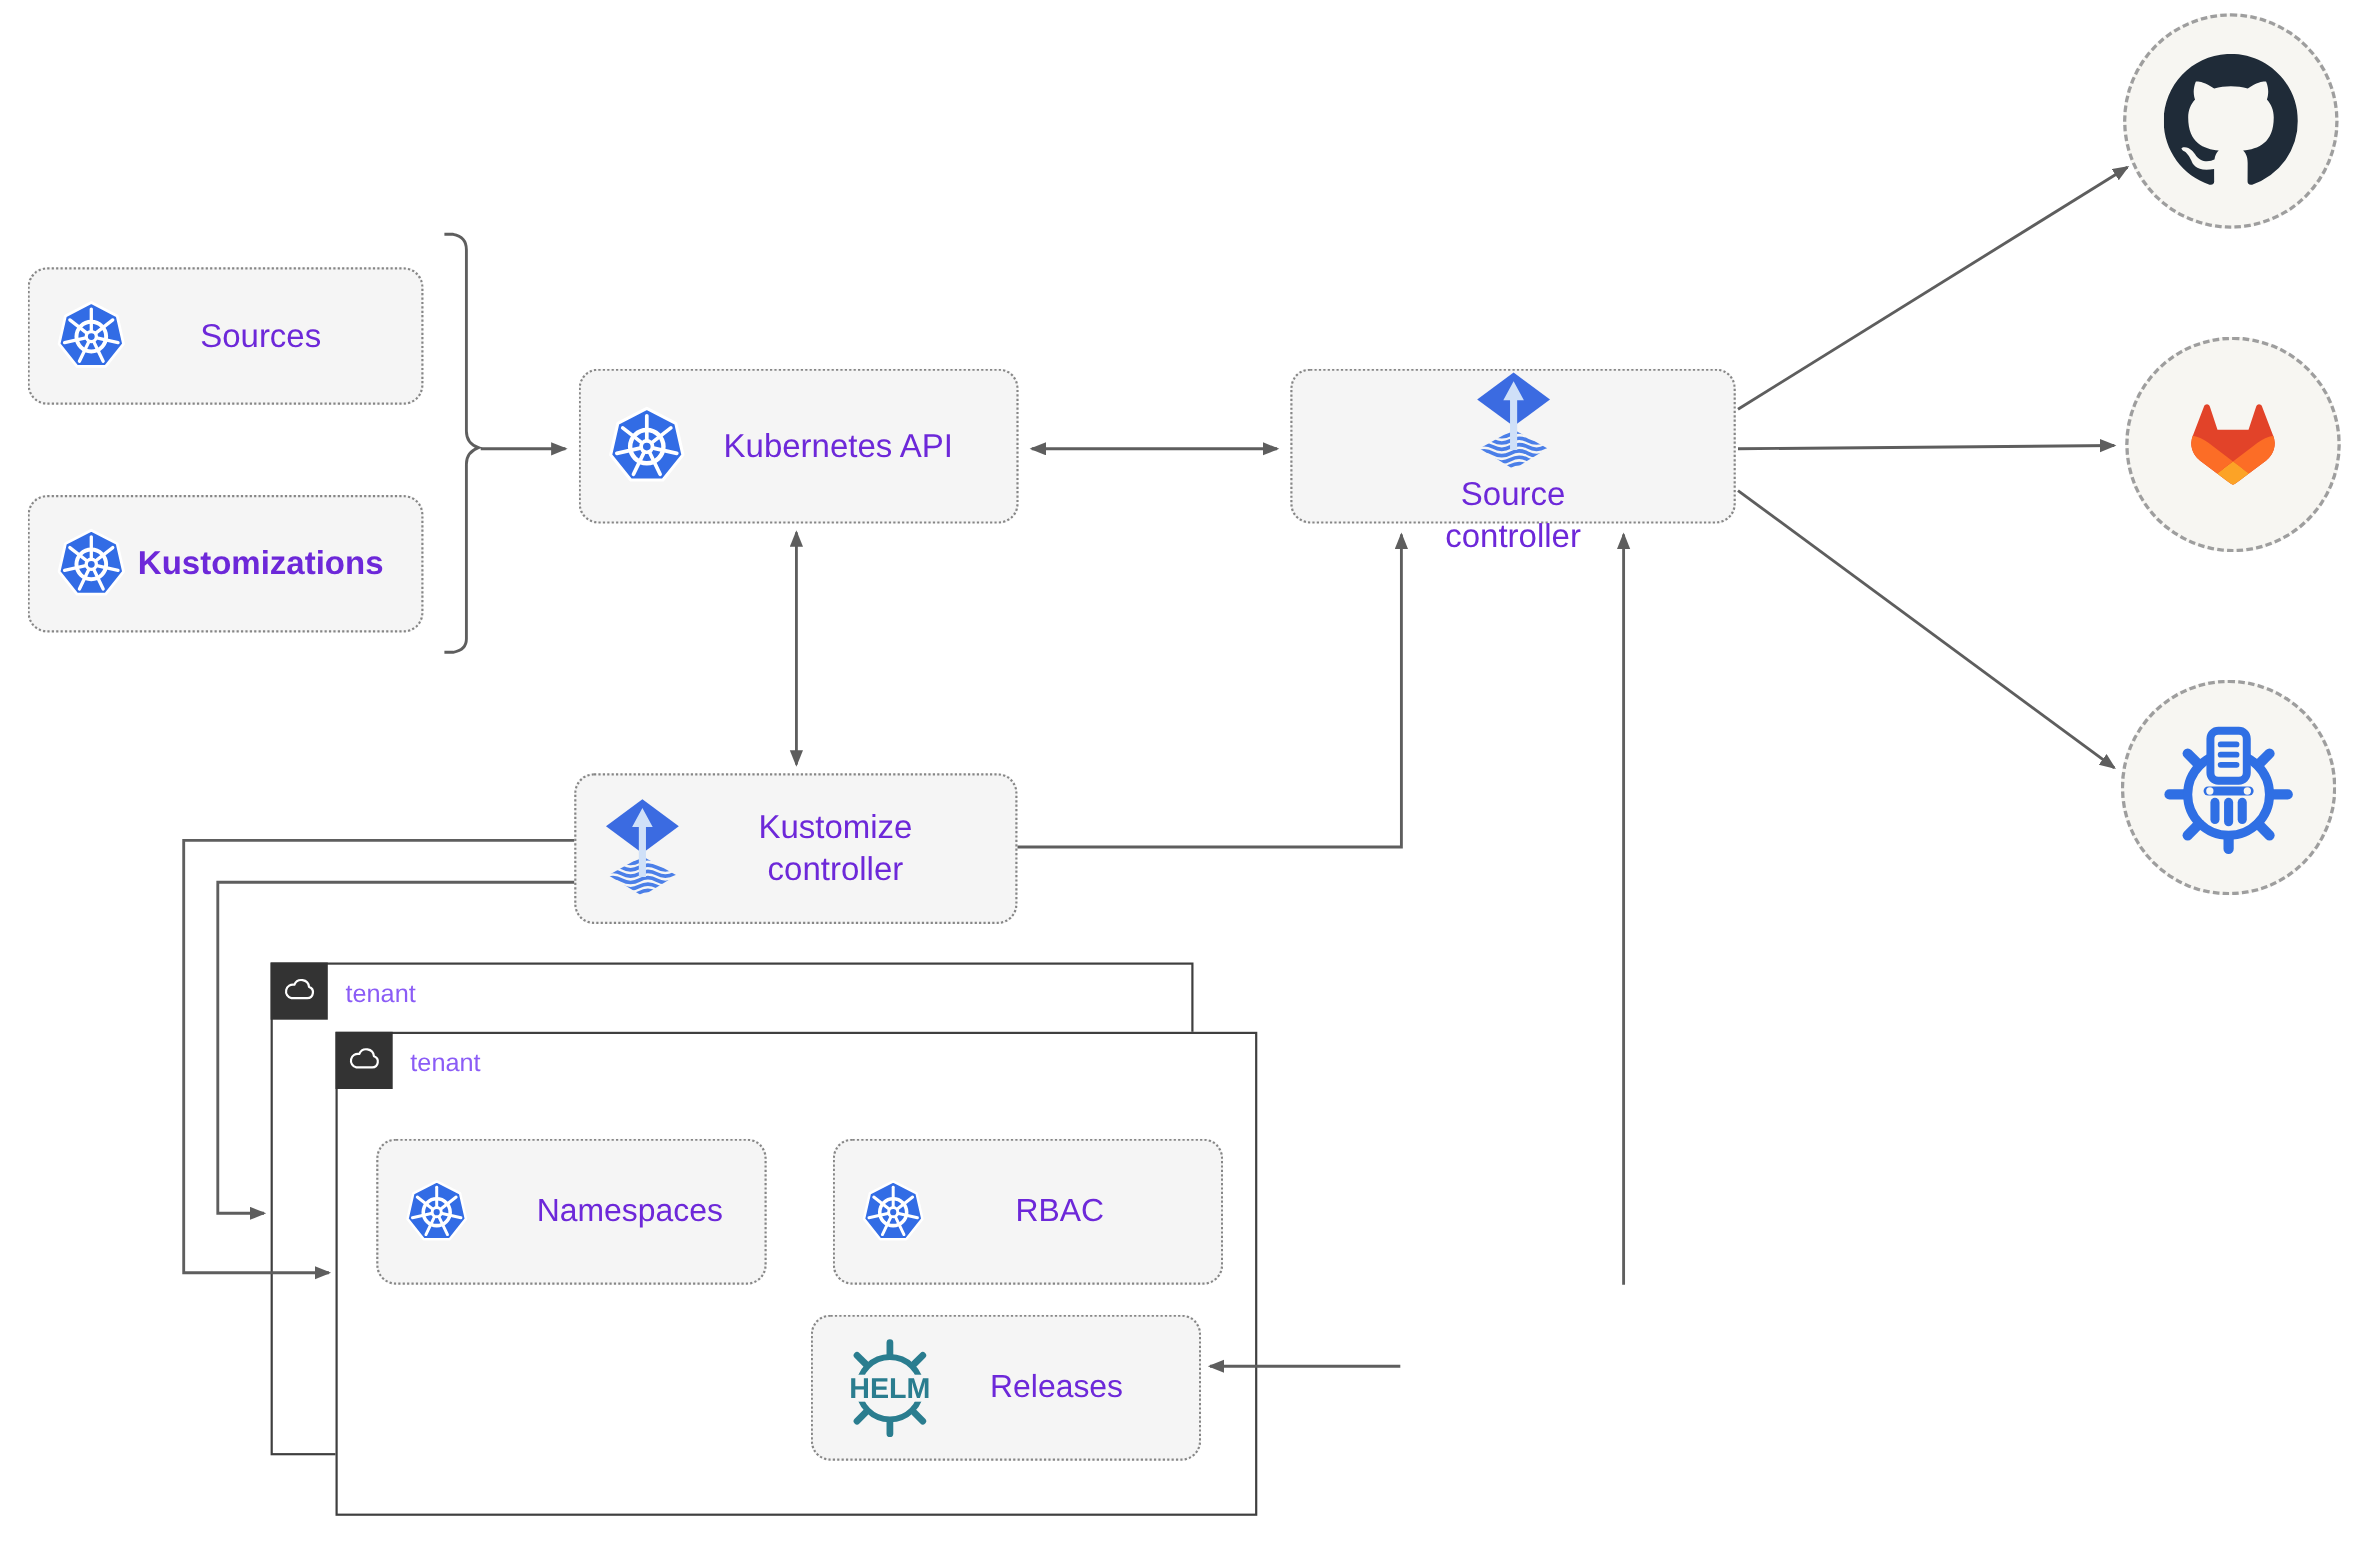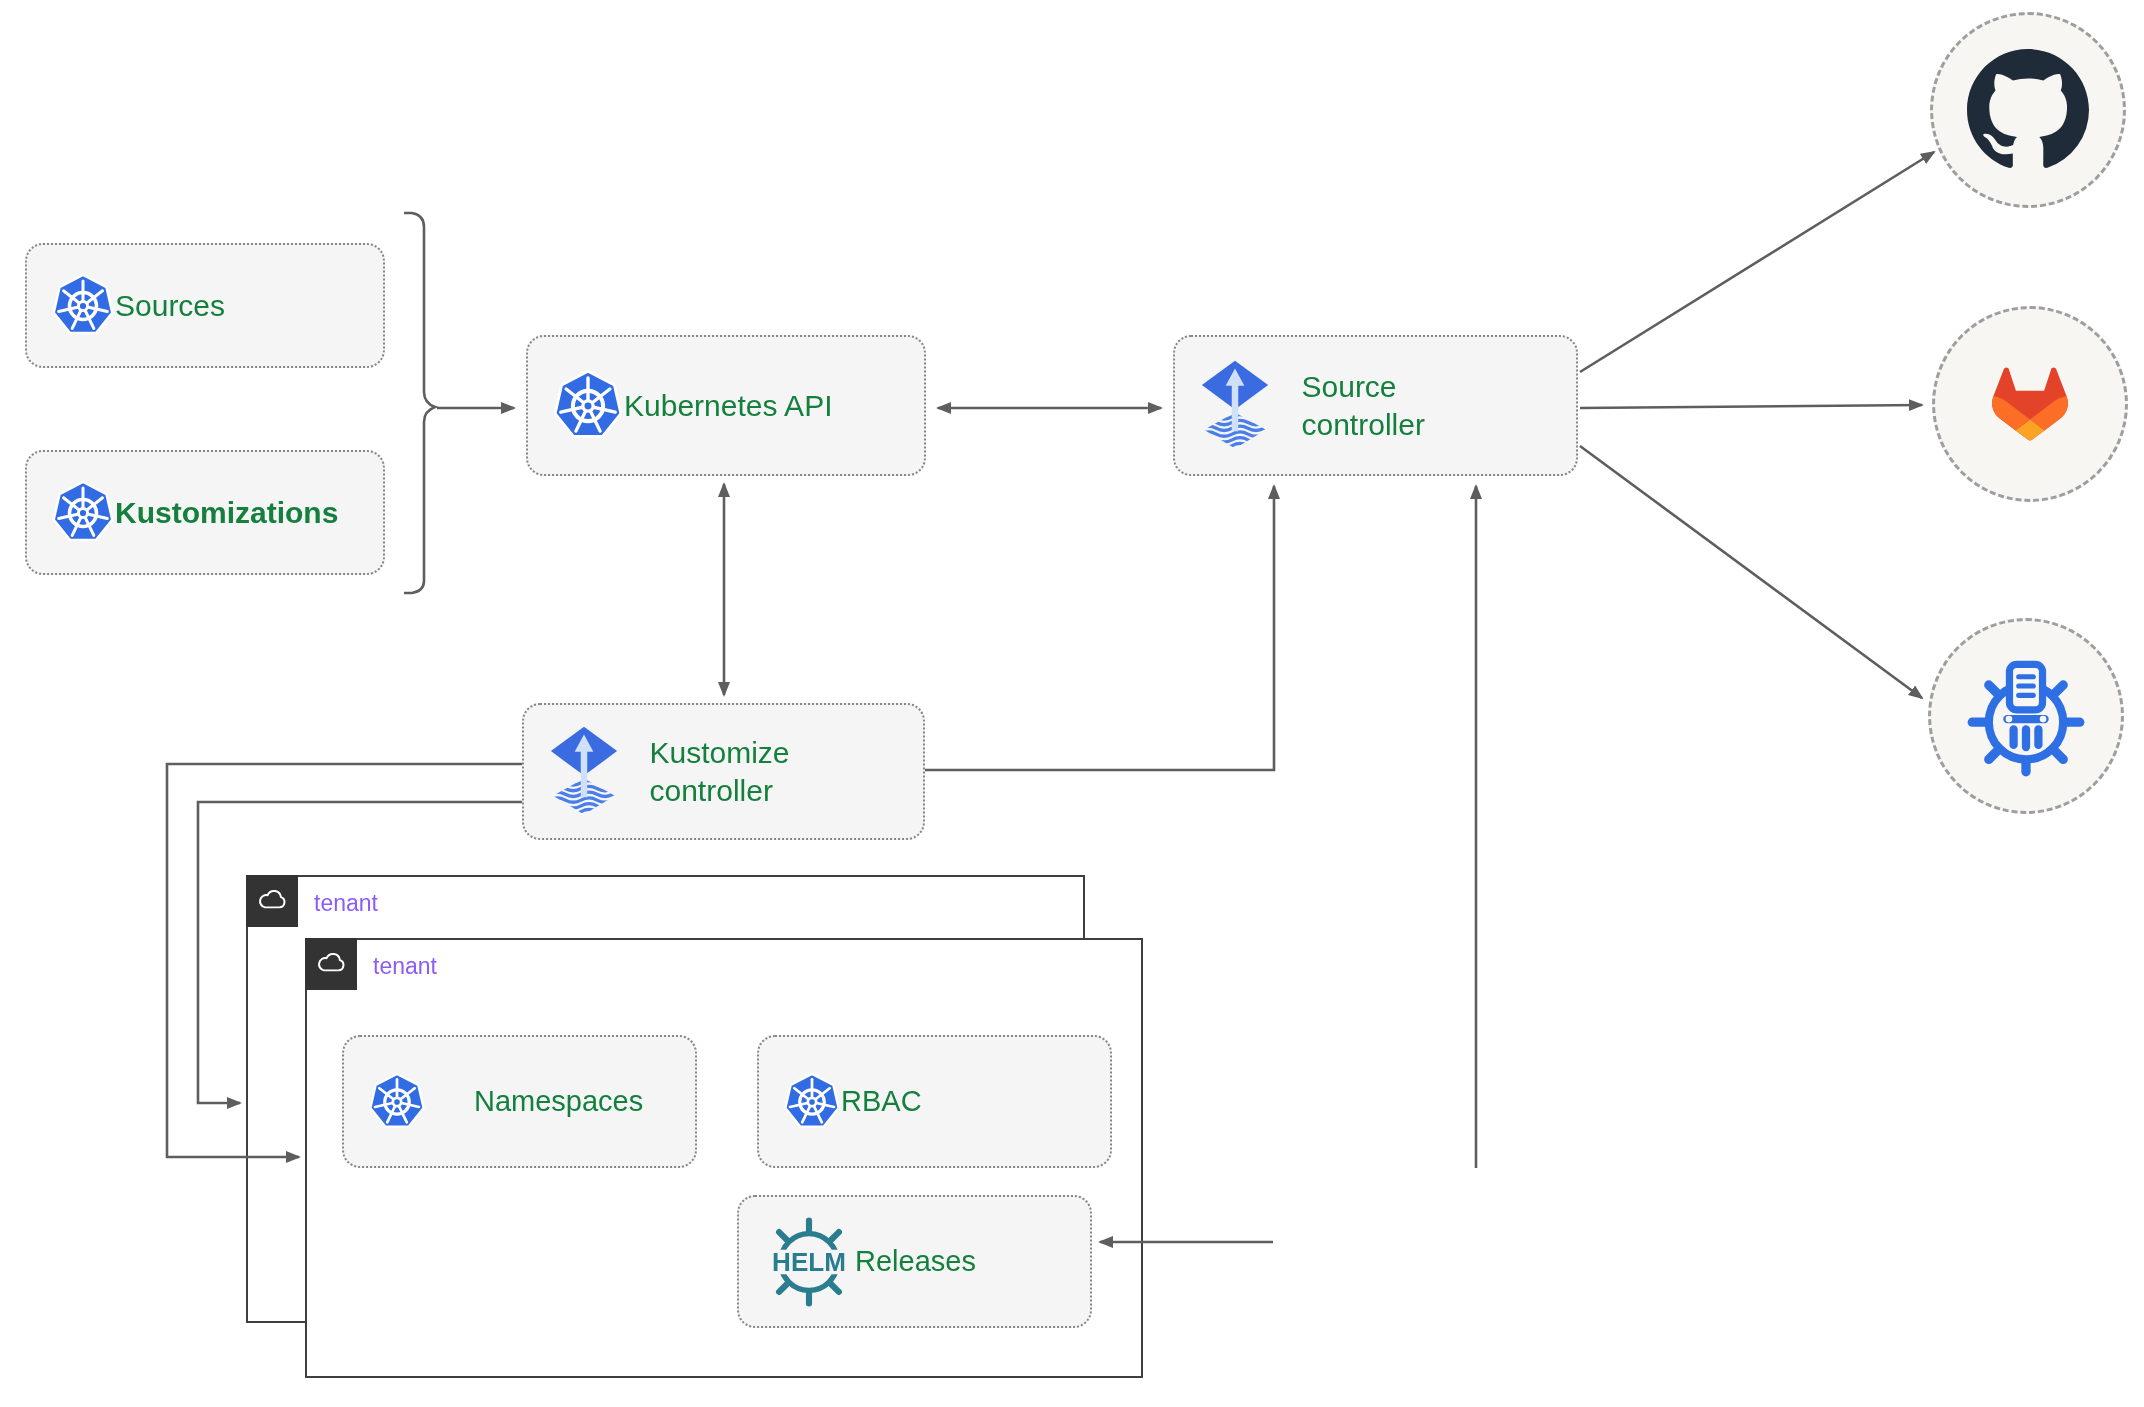--- a/index.html
+++ b/index.html
@@ -6,21 +6,21 @@
   #canvas{
     position:relative;width:2144px;height:1407px;background:#ffffff;overflow:hidden;
     font-family:"Liberation Sans",sans-serif;color:#0d0d0d;
   }
   
   .node{
     position:absolute;box-sizing:border-box;
     background:#f5f5f5;border:2px dotted #868686;border-radius:18px;
     display:flex;align-items:center;padding:0 24px;
   }
-  .node .label{flex:1;text-align:left;font-size:30px;line-height:1.25;color:#15803d;}
+  .node .label{flex:1;text-align:center;font-size:30px;line-height:1.25;color:#6d28d9;}
   .node .label.wrap{max-width:220px;margin:0 auto;}
   .node .nicon{flex:0 0 auto;display:flex;align-items:center;justify-content:center;}
   .inner .label{font-size:29px;}
   
   .tenant{
     position:absolute;box-sizing:border-box;background:#ffffff;border:2.5px solid #3f3f3f;
   }
   .badge{
     position:absolute;left:-2.5px;top:-2.5px;width:52px;height:52px;background:#333333;
     display:flex;align-items:center;justify-content:center;
@@ -170,21 +170,21 @@
 
   <div class="node" style="left:526px;top:335px;width:400px;height:141px;">
     <span class="nicon">
       <svg width="72" height="74">
           <use href="#sym-k8s"></use>
         </svg>
       </span>
     <span class="label">Kubernetes API</span>
   </div>
 
-  <div class="node" style="left:1173px;top:335px;width:405px;height:141px;">
+  <div class="node" style="left:1173px;top:335px;width:405px;height:141px;flex-direction:column;">
     <span class="nicon">
       <svg width="72" height="94">
           <use href="#sym-flux"></use>
         </svg>
       </span>
     <span class="label wrap">Source controller</span>
   </div>
 
   <div class="node" style="left:522px;top:703px;width:403px;height:137px;">
     <span class="nicon">

